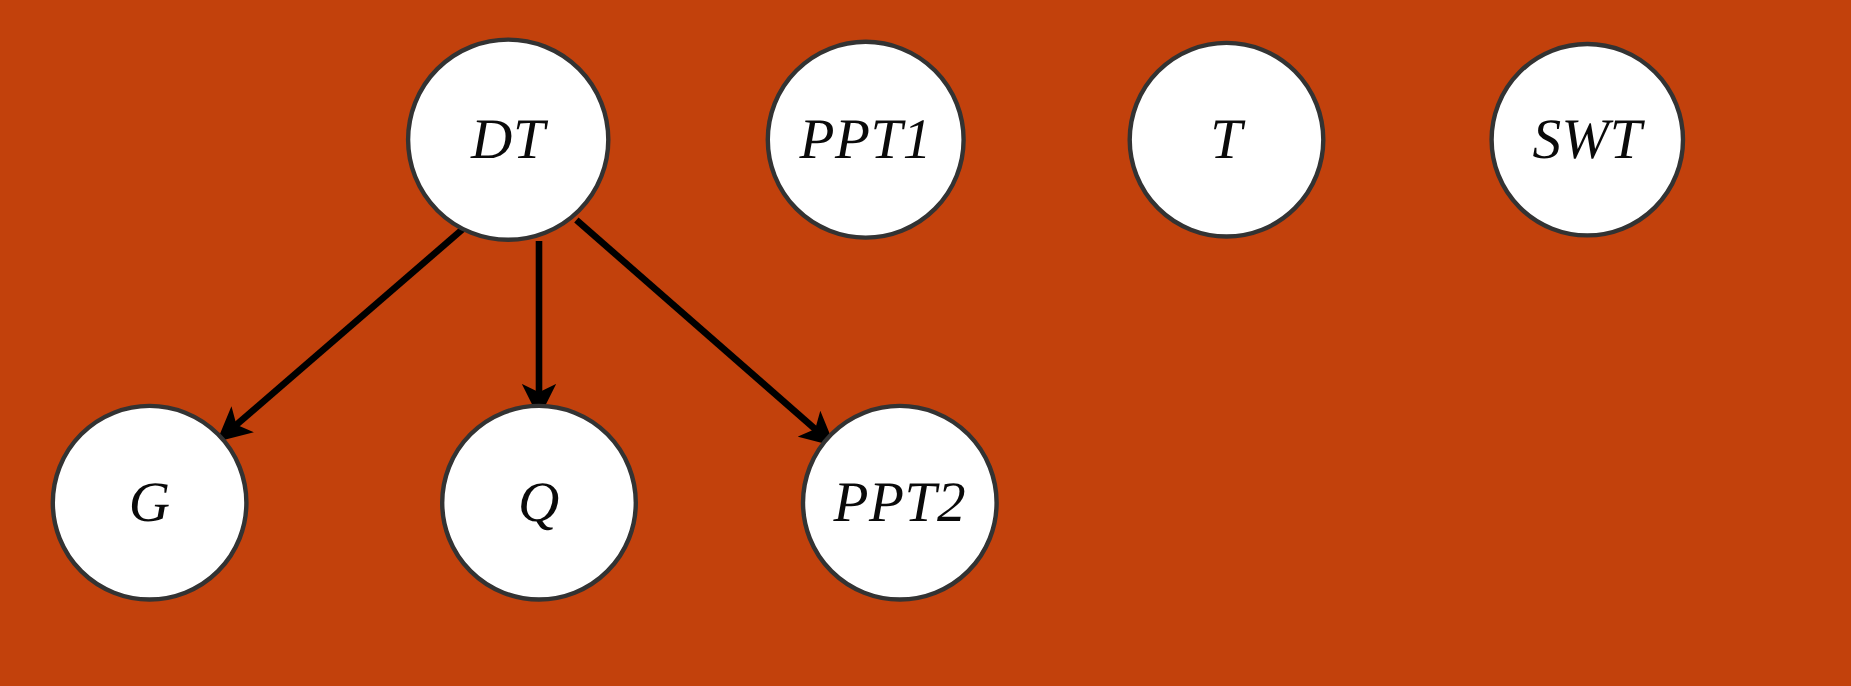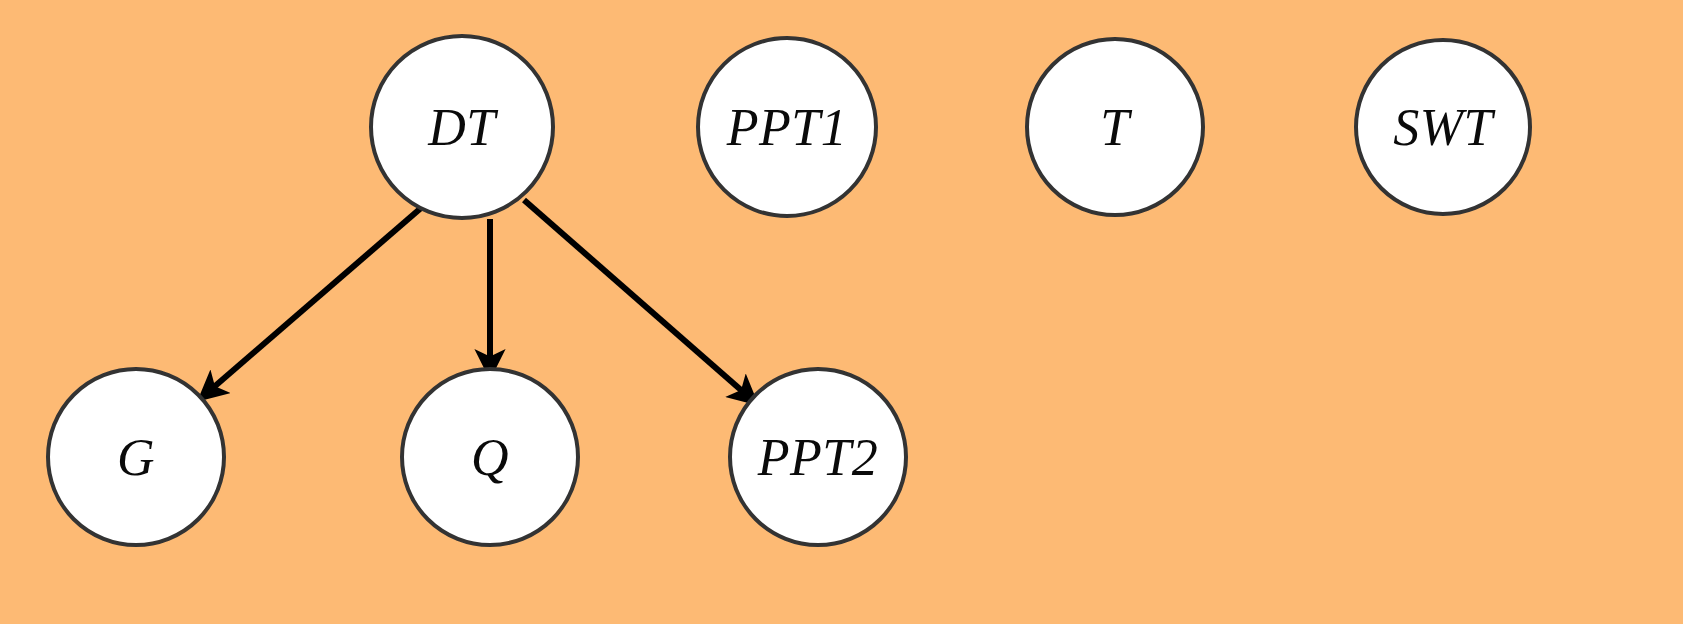--- a/index.html
+++ b/index.html
@@ -43,21 +43,21 @@
     fill: none;
   }
   .edge-head {
     fill: #000000;
     stroke: none;
   }
 </style>
 </head>
 <body>
 
-<div id="canvas-wrap" style="background: #fdba74;">
+<div id="canvas-wrap" style="background: #c2410c;">
   <svg id="graph" viewBox="0 0 1683 624" xmlns="http://www.w3.org/2000/svg">
 
     <defs>
       <marker id="arrowhead" markerWidth="5.2" markerHeight="5.2" refX="3.0" refY="2.6" orient="auto" markerUnits="strokeWidth">
         <path d="M 0 0 L 5.2 2.6 L 0 5.2 L 1.25 2.6 z" class="edge-head"></path>
       </marker>
     </defs>
 
     <g>
       <line class="edge-line" marker-end="url(#arrowhead)" x1="421" y1="208" x2="207" y2="393" stroke="#000000"></line>

